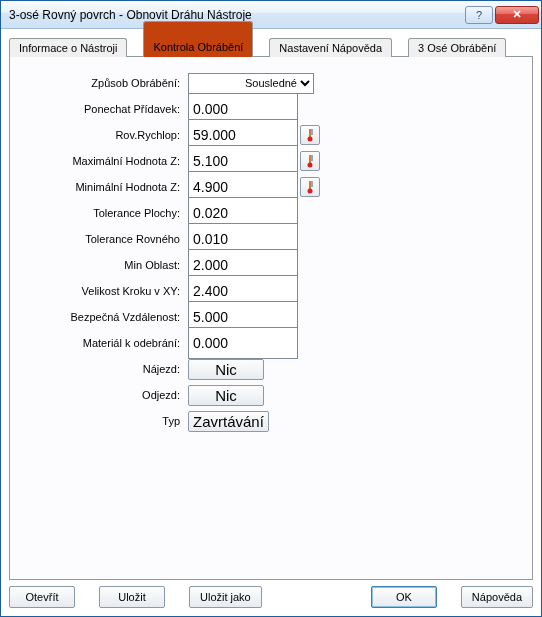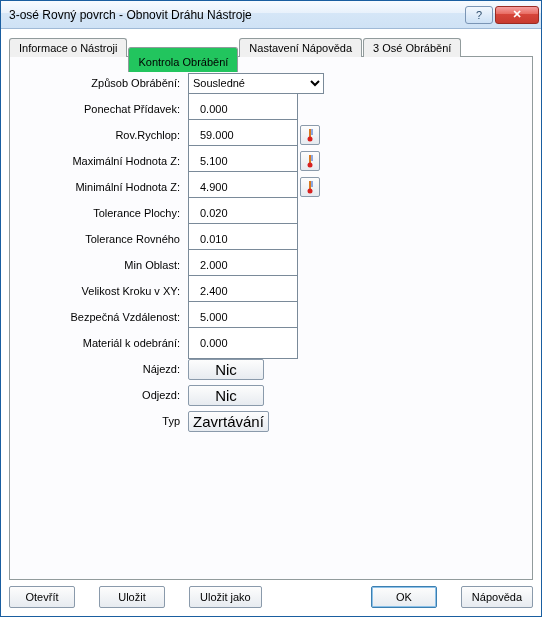--- a/index.html
+++ b/index.html
@@ -52,37 +52,38 @@
     height: calc(100% - 28px);
     display: flex;
     flex-direction: column;
   }
   .tabs {
     display: flex;
     align-items: flex-end;
     height: 21px;
     position: relative;
     z-index: 2;
+    gap: 15px;
   }
   .tab {
     padding: 3px 9px 3px 9px;
     border: 1px solid #919b9c;
     border-bottom: none;
     background: #f0f0f0;
     margin-right: 1px;
     position: relative;
     top: 1px;
     color: #000;
     cursor: pointer;
     border-radius: 3px 3px 0 0;
   }
   .tab.active {
-    background: #22c55e;
-    top: 16px;
-    padding-top: 8px;
+    background: #c2410c;
+    top: 1px;
+    padding-top: 19px;
     padding-bottom: 4px;
     z-index: 3;
   }
   .tabpanel {
     flex: 1;
     border: 1px solid #919b9c;
     background: #fcfcfe;
     padding: 14px 10px 10px 10px;
     position: relative;
     z-index: 1;
@@ -96,32 +97,33 @@
   .form-row .lbl {
     width: 168px;
     text-align: right;
     padding-right: 8px;
     color: #000;
   }
   .form-row input[type=text] {
     width: 110px;
     height: 32px;
     border: 1px solid #7a8a99;
-    padding: 1px 11px;
+    padding: 1px 4px;
     font-family: inherit;
-    font-size: 11px;
+    font-size: 14px;
     background: #fff;
   }
   .form-row select {
-    width: 136px;
+    width: 126px;
     height: 21px;
     border: 1px solid #7a8a99;
     font-family: inherit;
     font-size: 11px;
     background: #fff;
+    text-align: right;
   }
   .thermo {
     width: 20px;
     height: 20px;
     margin-left: 2px;
     border: 1px solid #8a9aab;
     background: linear-gradient(to bottom,#fdfdfd,#e6eaef);
     display: flex;
     align-items: center;
     justify-content: center;

